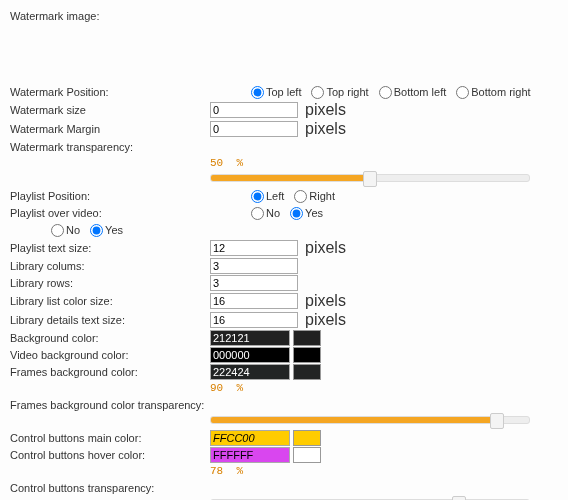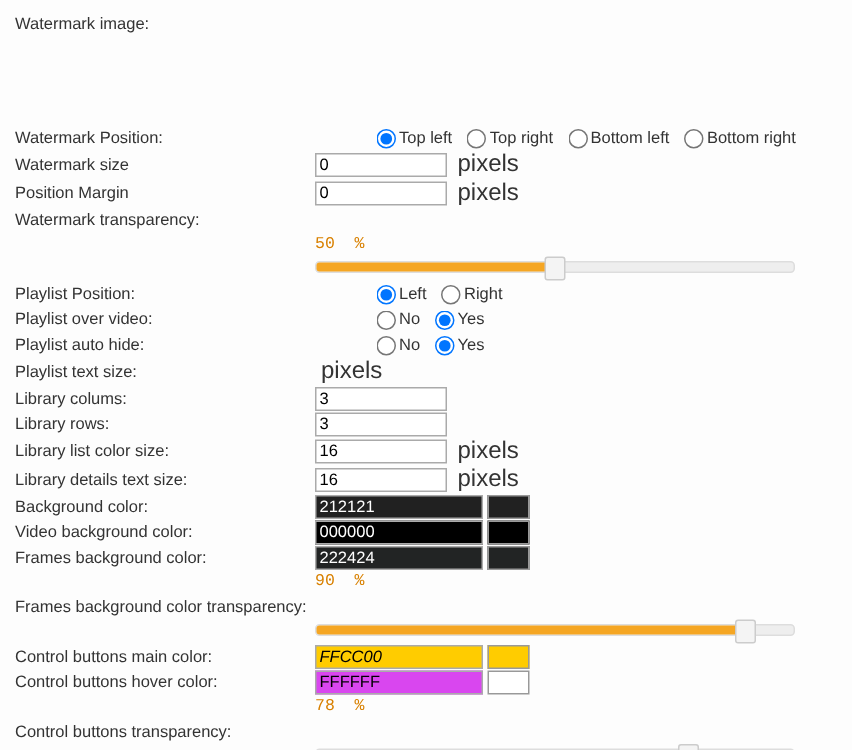--- a/index.html
+++ b/index.html
@@ -28,21 +28,21 @@
     gap: 3px;
   }
   input[type="text"] {
     height: 16px;
     font-size: 11px;
     border: 1px solid #aaa;
     padding: 0 2px;
     font-family: Arial, sans-serif;
   }
   input.num { width: 88px; }
-  input.swatch { width: 112px; }
+  input.swatch { width: 80px; }
   .swatch-box {
     width: 28px;
     height: 16px;
     border: 1px solid #999;
     display: inline-block;
   }
   .unit { font-size: 16px; margin-left: 4px; }
   .radio-group { display: flex; align-items: center; gap: 2px; padding-left: 41px; }
   .radio-group label { display: flex; align-items: center; gap: 2px; margin-right: 8px; cursor: pointer; }
   input[type="radio"] { margin: 0; }
@@ -114,21 +114,21 @@
 
 <div class="row">
   <div class="label">Watermark size</div>
   <div class="controls">
     <input type="text" class="num" value="0" style="">
     <span class="unit">pixels</span>
   </div>
 </div>
 
 <div class="row">
-  <div class="label">Position Margin</div>
+  <div class="label">Watermark Margin</div>
   <div class="controls">
     <input type="text" class="num" value="0" style="">
     <span class="unit">pixels</span>
   </div>
 </div>
 
 <div class="row">
   <div class="label">Watermark transparency:</div>
 </div>
 <div class="percent-row">
@@ -163,36 +163,36 @@
         <span>No</span>
       </label>
     <label>
         <input type="radio" name="pov" checked="" style="">
         <span>Yes</span>
       </label>
   </div>
 </div>
 
 <div class="row">
-  <div class="label">Playlist auto hide:</div>
   <div class="controls radio-group">
     <label>
         <input type="radio" name="pah" style="">
         <span>No</span>
       </label>
     <label>
         <input type="radio" name="pah" checked="" style="">
         <span>Yes</span>
       </label>
   </div>
 </div>
 
 <div class="row">
   <div class="label">Playlist text size:</div>
   <div class="controls">
+    <input type="text" class="num" value="12" style="">
     <span class="unit">pixels</span>
   </div>
 </div>
 
 <div class="row">
   <div class="label">Library colums:</div>
   <div class="controls">
     <input type="text" class="num" value="3" style="">
   </div>
 </div>

